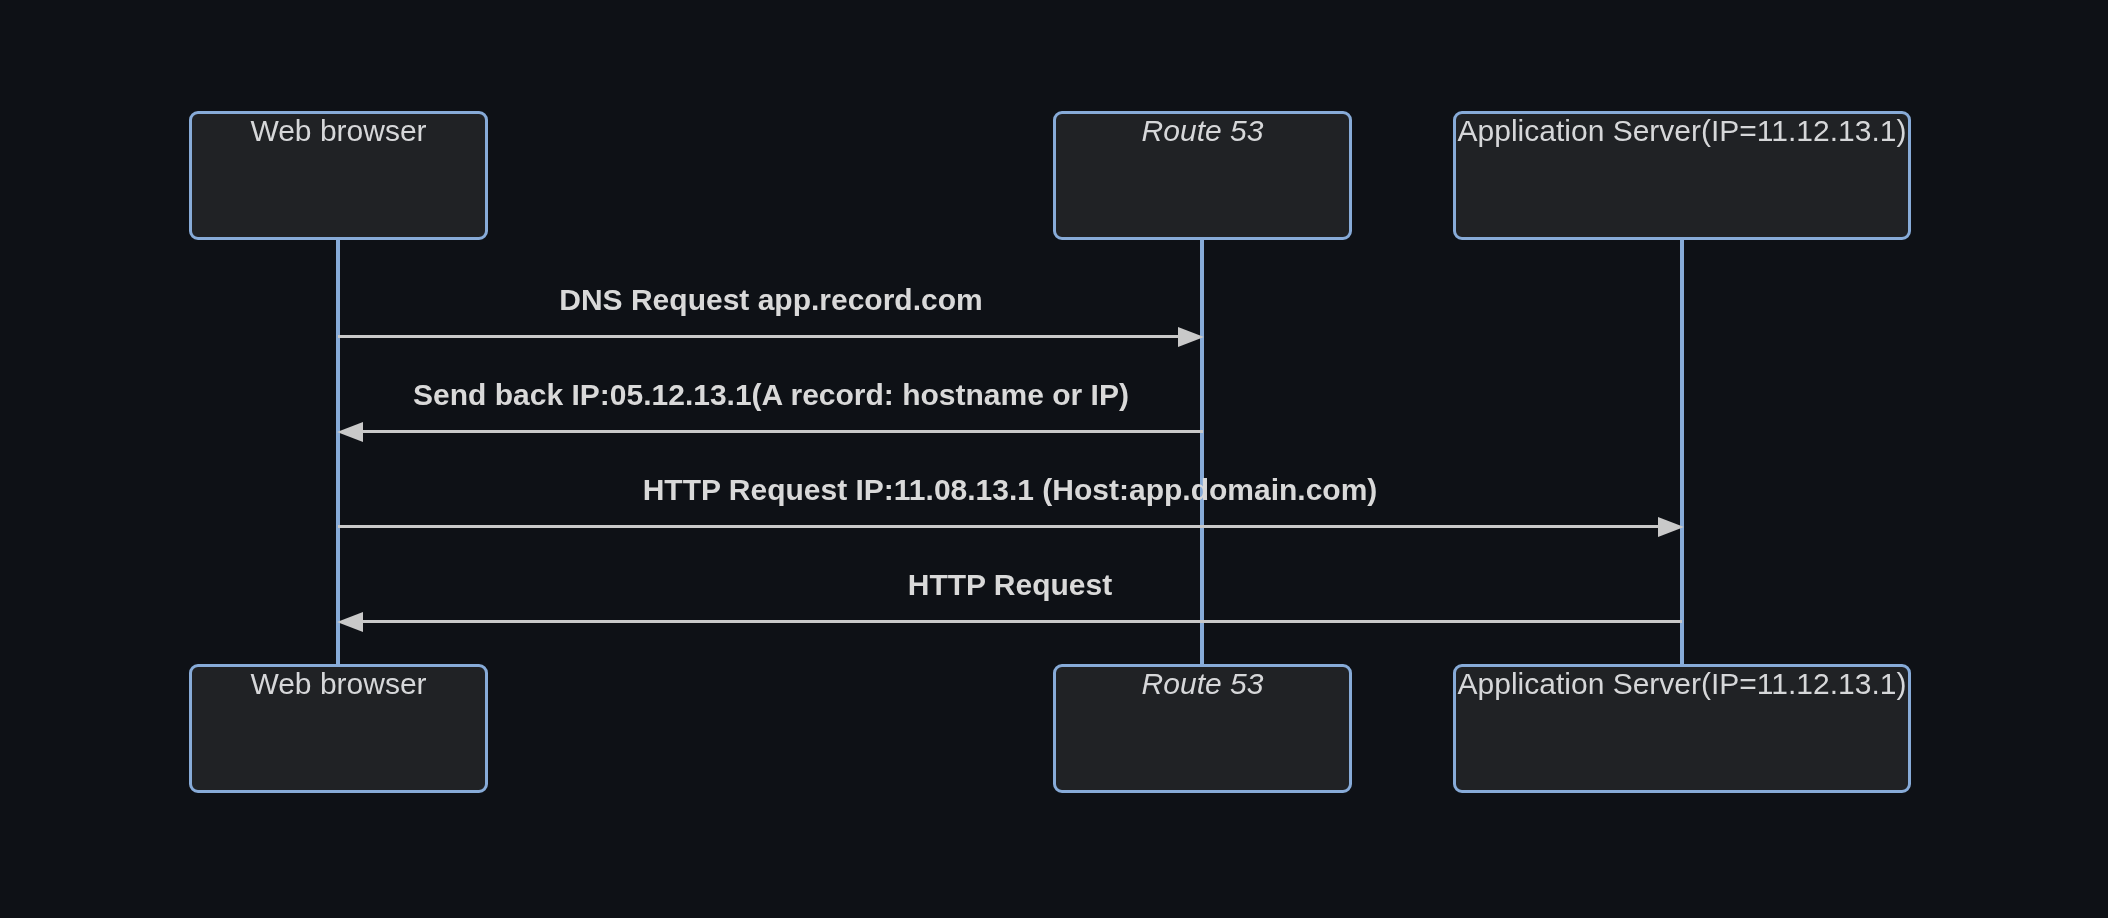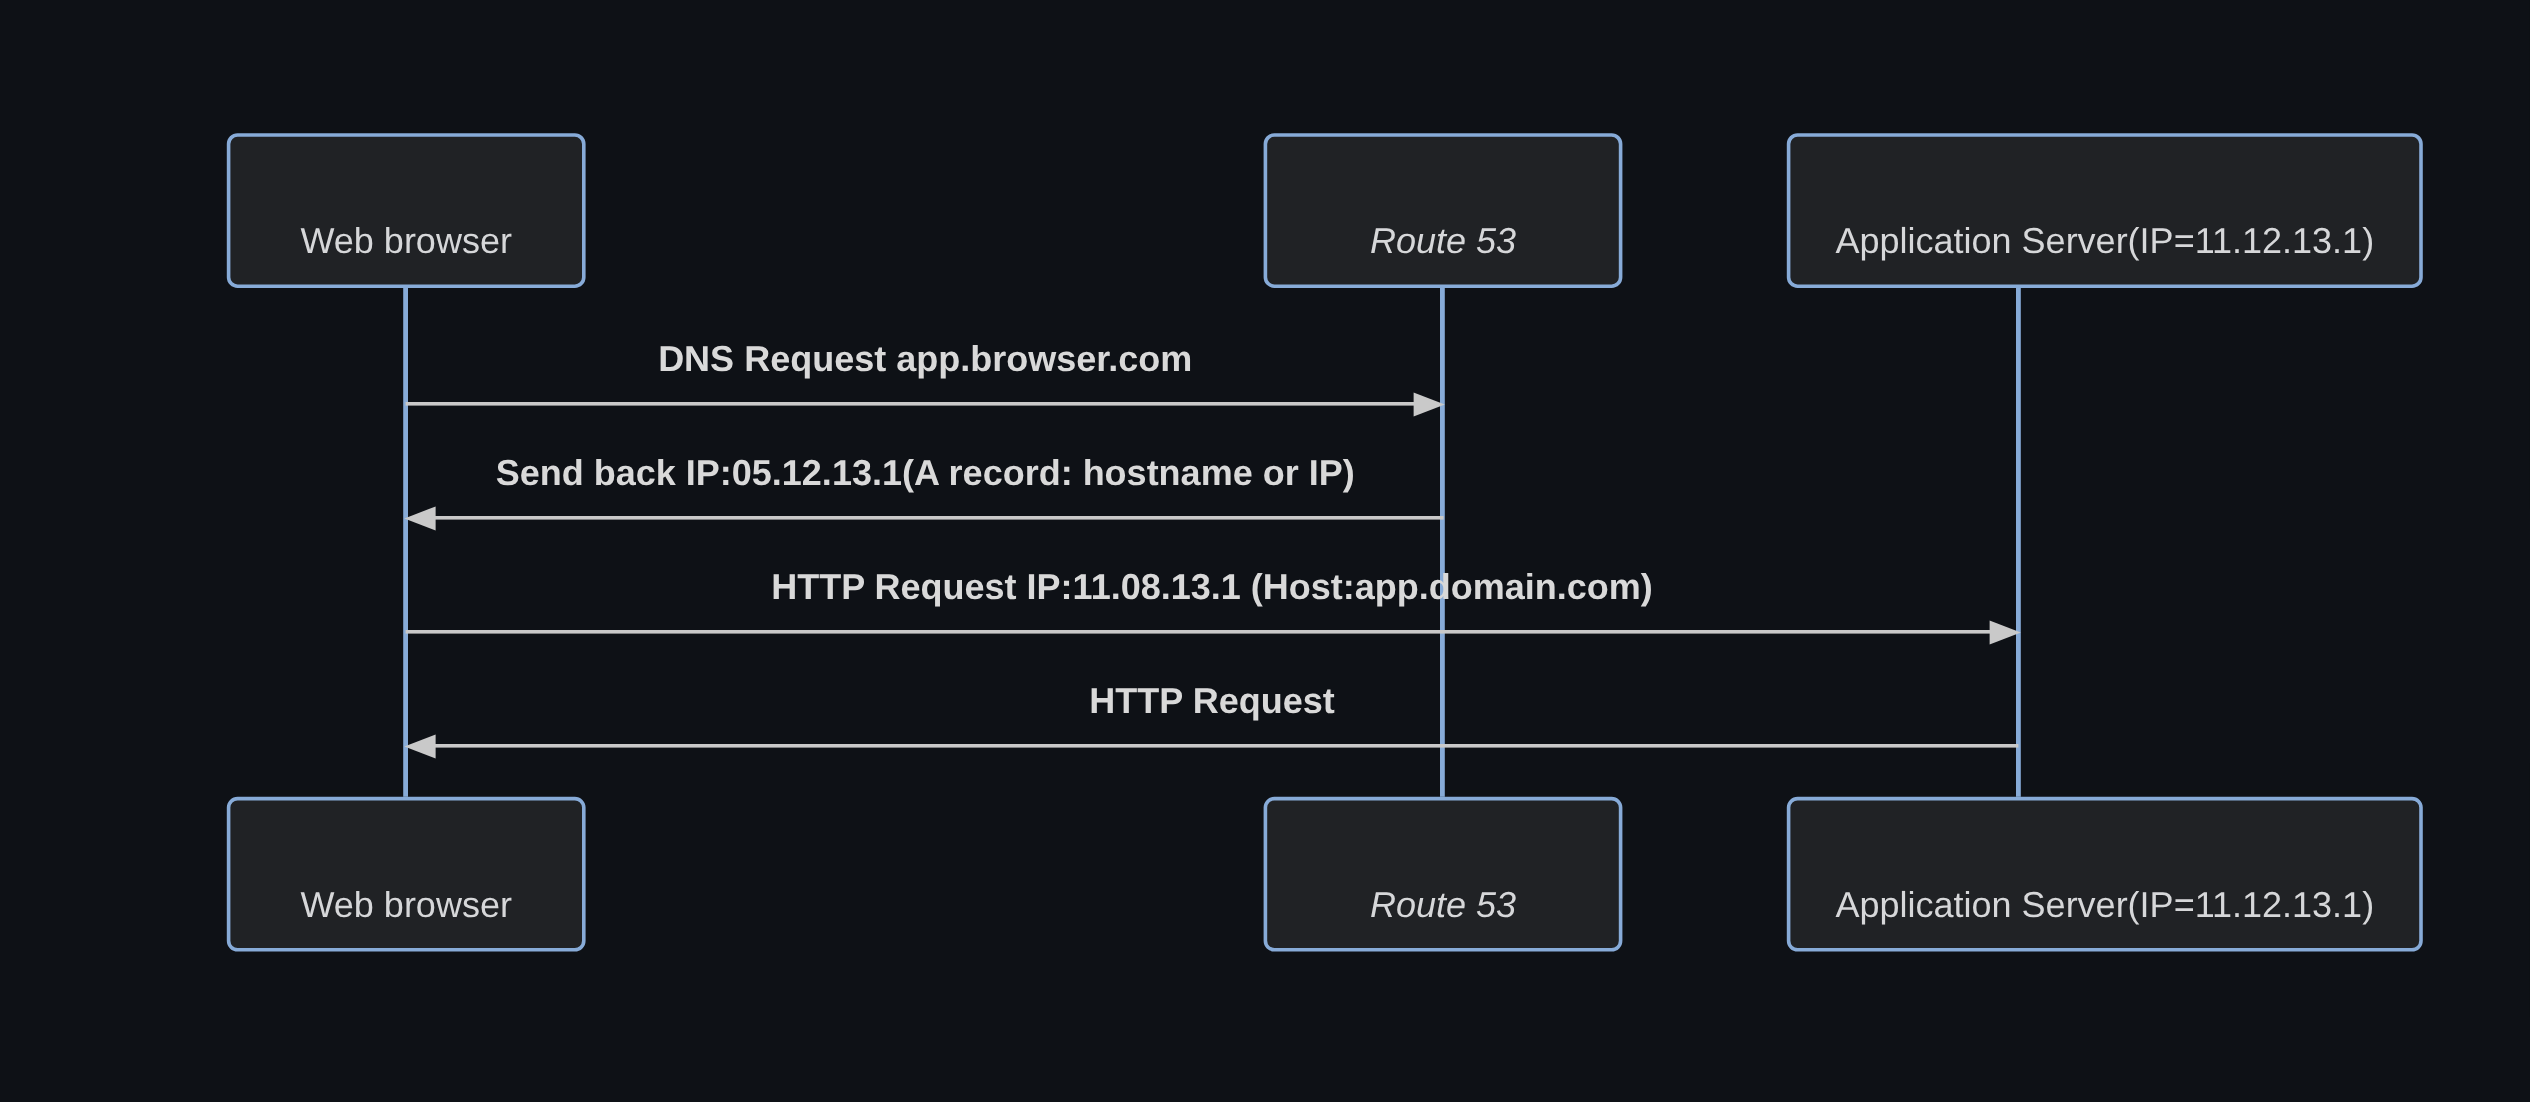--- a/index.html
+++ b/index.html
@@ -21,29 +21,29 @@
   }
   .actor-box{
     position:absolute;
     box-sizing:border-box;
     height:129px;
     background:var(--actor-fill);
     border:3px solid var(--actor-border);
     border-radius:9px;
     color:var(--actor-text);
     font-size:30px;
-    display:flex;align-items:flex-end;justify-content:center;
+    display:flex;align-items:flex-start;justify-content:center;
     padding-bottom:18px;
     white-space:nowrap;
   }
   .actor-top{top:111px;}
   .actor-bottom{top:664px;}
   .a0{left:189px;width:299px;}
   .a1{left:1053px;width:299px;font-style:italic;}
-  .a2{left:1489px;width:530px;}
+  .a2{left:1453px;width:458px;}
   .lifeline{
     position:absolute;
     top:240px;height:424px;width:4px;
     background:var(--lifeline);
   }
   .l0{left:336px;}
   .l1{left:1200px;}
   .l2{left:1680px;}
   .msg-label{
     position:absolute;
@@ -79,21 +79,21 @@
   <div class="actor-box actor-top a0">
     <span>Web browser</span>
   </div>
   <div class="actor-box actor-top a1">
     <span>Route 53</span>
   </div>
   <div class="actor-box actor-top a2">
     <span>Application Server(IP=11.12.13.1)</span>
   </div>
 
-  <div class="msg-label" style="left:338px;top:282px;width:866px;">DNS Request app.browser.com</div>
+  <div class="msg-label" style="left:338px;top:282px;width:866px;">DNS Request app.record.com</div>
   <div class="msg-line" style="left:338px;top:335px;width:842px;"></div>
   <div class="arrowhead arrow-right" style="left:1178px;top:327px;"></div>
 
   <div class="msg-label" style="left:338px;top:377px;width:866px;">Send back IP:05.12.13.1(A record: hostname or IP)</div>
   <div class="msg-line" style="left:362px;top:430px;width:841px;"></div>
   <div class="arrowhead arrow-left" style="left:337px;top:422px;"></div>
 
   <div class="msg-label" style="left:338px;top:472px;width:1344px;">HTTP Request IP:11.08.13.1 (Host:app.domain.com)</div>
   <div class="msg-line" style="left:338px;top:525px;width:1322px;"></div>
   <div class="arrowhead arrow-right" style="left:1658px;top:517px;"></div>

